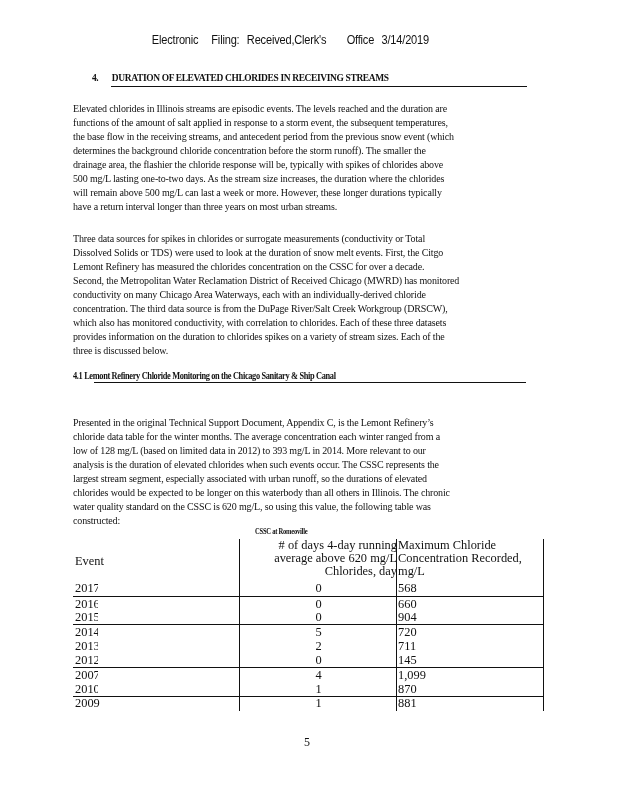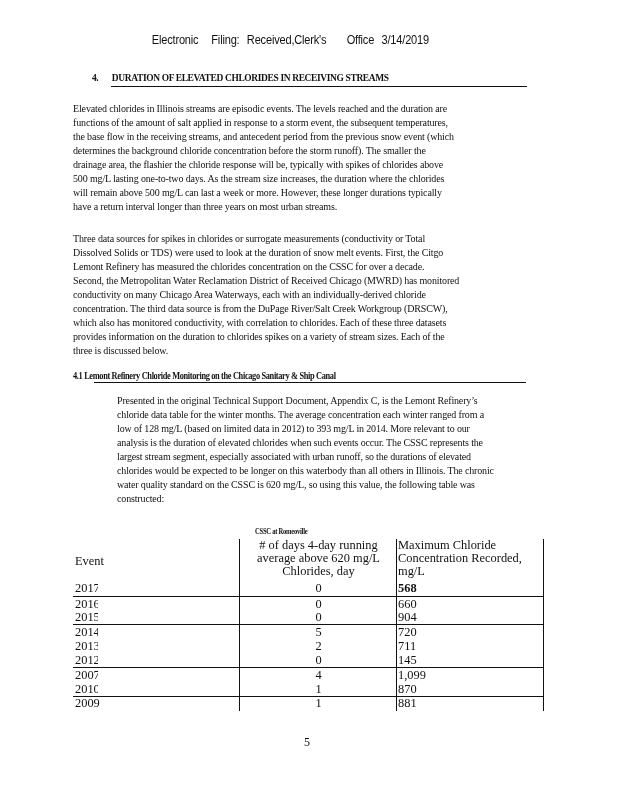--- a/index.html
+++ b/index.html
@@ -60,21 +60,21 @@
       position: absolute;
       left: 73px;
       width: 490px;
       font-size: 10px;
       line-height: 14.05px;
       letter-spacing: -0.15px;
     }
     .para .ln { display: block; white-space: nowrap; }
     #p1 { top: 102px; }
     #p2 { top: 232px; }
-    #p3 { top: 394px; margin-left: 44px; }
+    #p3 { top: 416px; }
 
     .subsection-heading {
       position: absolute;
       top: 371px;
       left: 73px;
       font-size: 9.5px;
       font-weight: bold;
       letter-spacing: -0.4px;
       white-space: nowrap;
       transform: scaleX(0.88);
@@ -217,41 +217,41 @@
 <div class="table-caption">CSSC at Romeoville</div>
 
 <div class="data-table">
 
   <div class="vline" style="left:166px; top:0; height:172px;"></div>
   <div class="vline" style="left:323px; top:0; height:172px;"></div>
   <div class="vline" style="left:470px; top:0; height:172px;"></div>
 
   <div class="thead">
     <div class="th-event">Event</div>
-    <div class="col-days th-multi" style="top:0;">
+    <div class="col-days th-multi" style="top:0;text-align:right;">
       <div># of days 4-day running</div>
       <div>average above 620 mg/L</div>
       <div>Chlorides, day</div>
     </div>
     <div class="col-max th-multi" style="top:0;">
       <div>Maximum Chloride</div>
       <div>Concentration Recorded,</div>
       <div>mg/L</div>
     </div>
   </div>
 
   <div class="hline" style="left:0; top:57px; width:471px;"></div>
   <div class="hline" style="left:0; top:85px; width:471px;"></div>
   <div class="hline" style="left:0; top:128px; width:471px;"></div>
   <div class="hline" style="left:0; top:157px; width:471px;"></div>
 
   <div class="trow" style="top:42px;">
     <span class="col-event"><span class="cell-year">2017</span></span>
     <span class="col-days">0</span>
-    <span class="col-max"><span class="cell-max-inner" style="width:19px;font-weight:bold;">568</span></span>
+    <span class="col-max"><span class="cell-max-inner" style="width:19px;">568</span></span>
   </div>
   <div class="trow" style="top:58px;">
     <span class="col-event"><span class="cell-year">2016</span></span>
     <span class="col-days">0</span>
     <span class="col-max"><span class="cell-max-inner" style="width:19px;">660</span></span>
   </div>
   <div class="trow" style="top:71px;">
     <span class="col-event"><span class="cell-year">2015</span></span>
     <span class="col-days">0</span>
     <span class="col-max"><span class="cell-max-inner">904</span></span>

